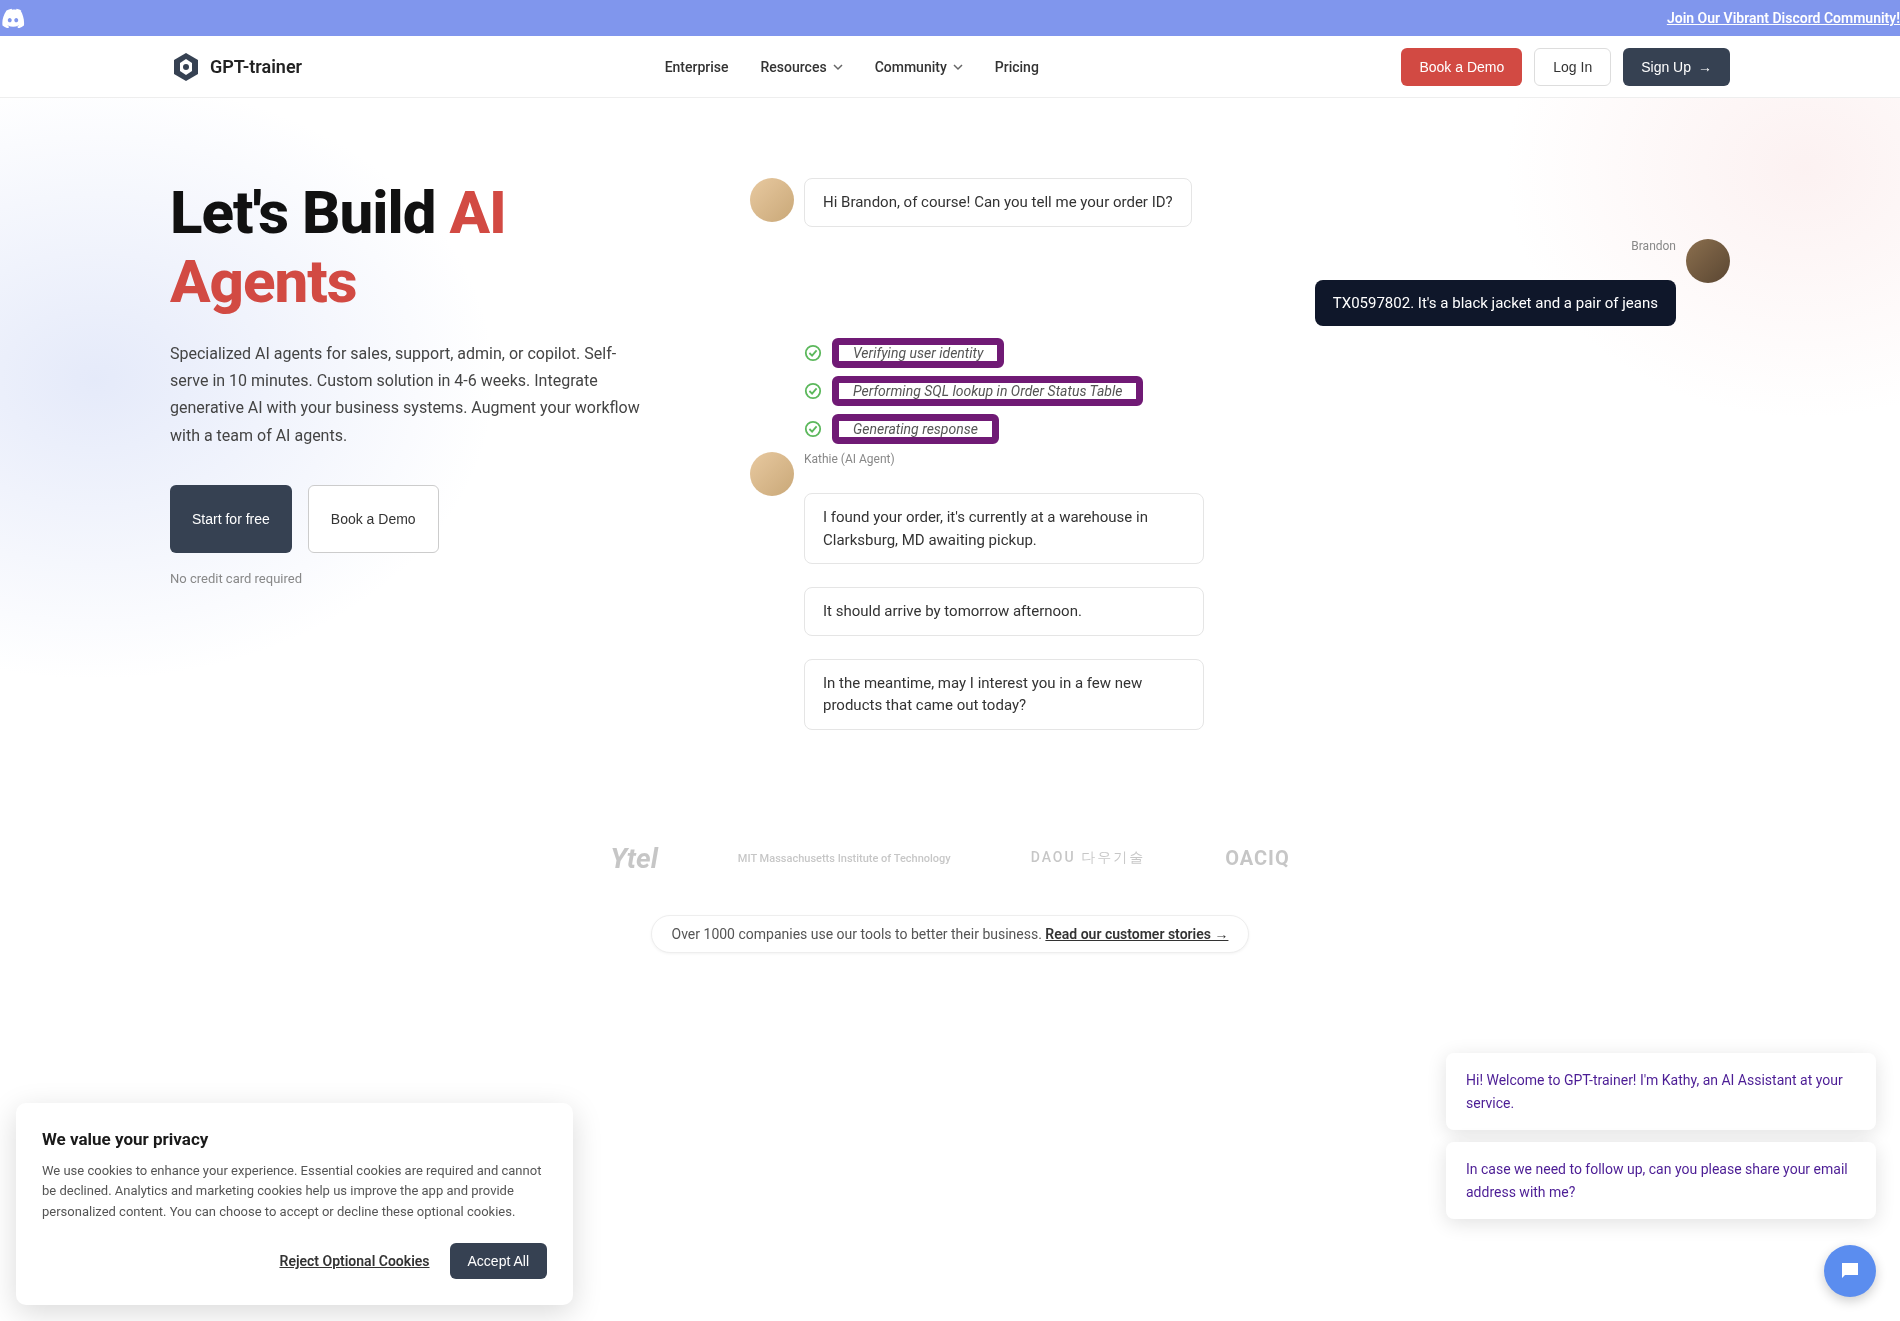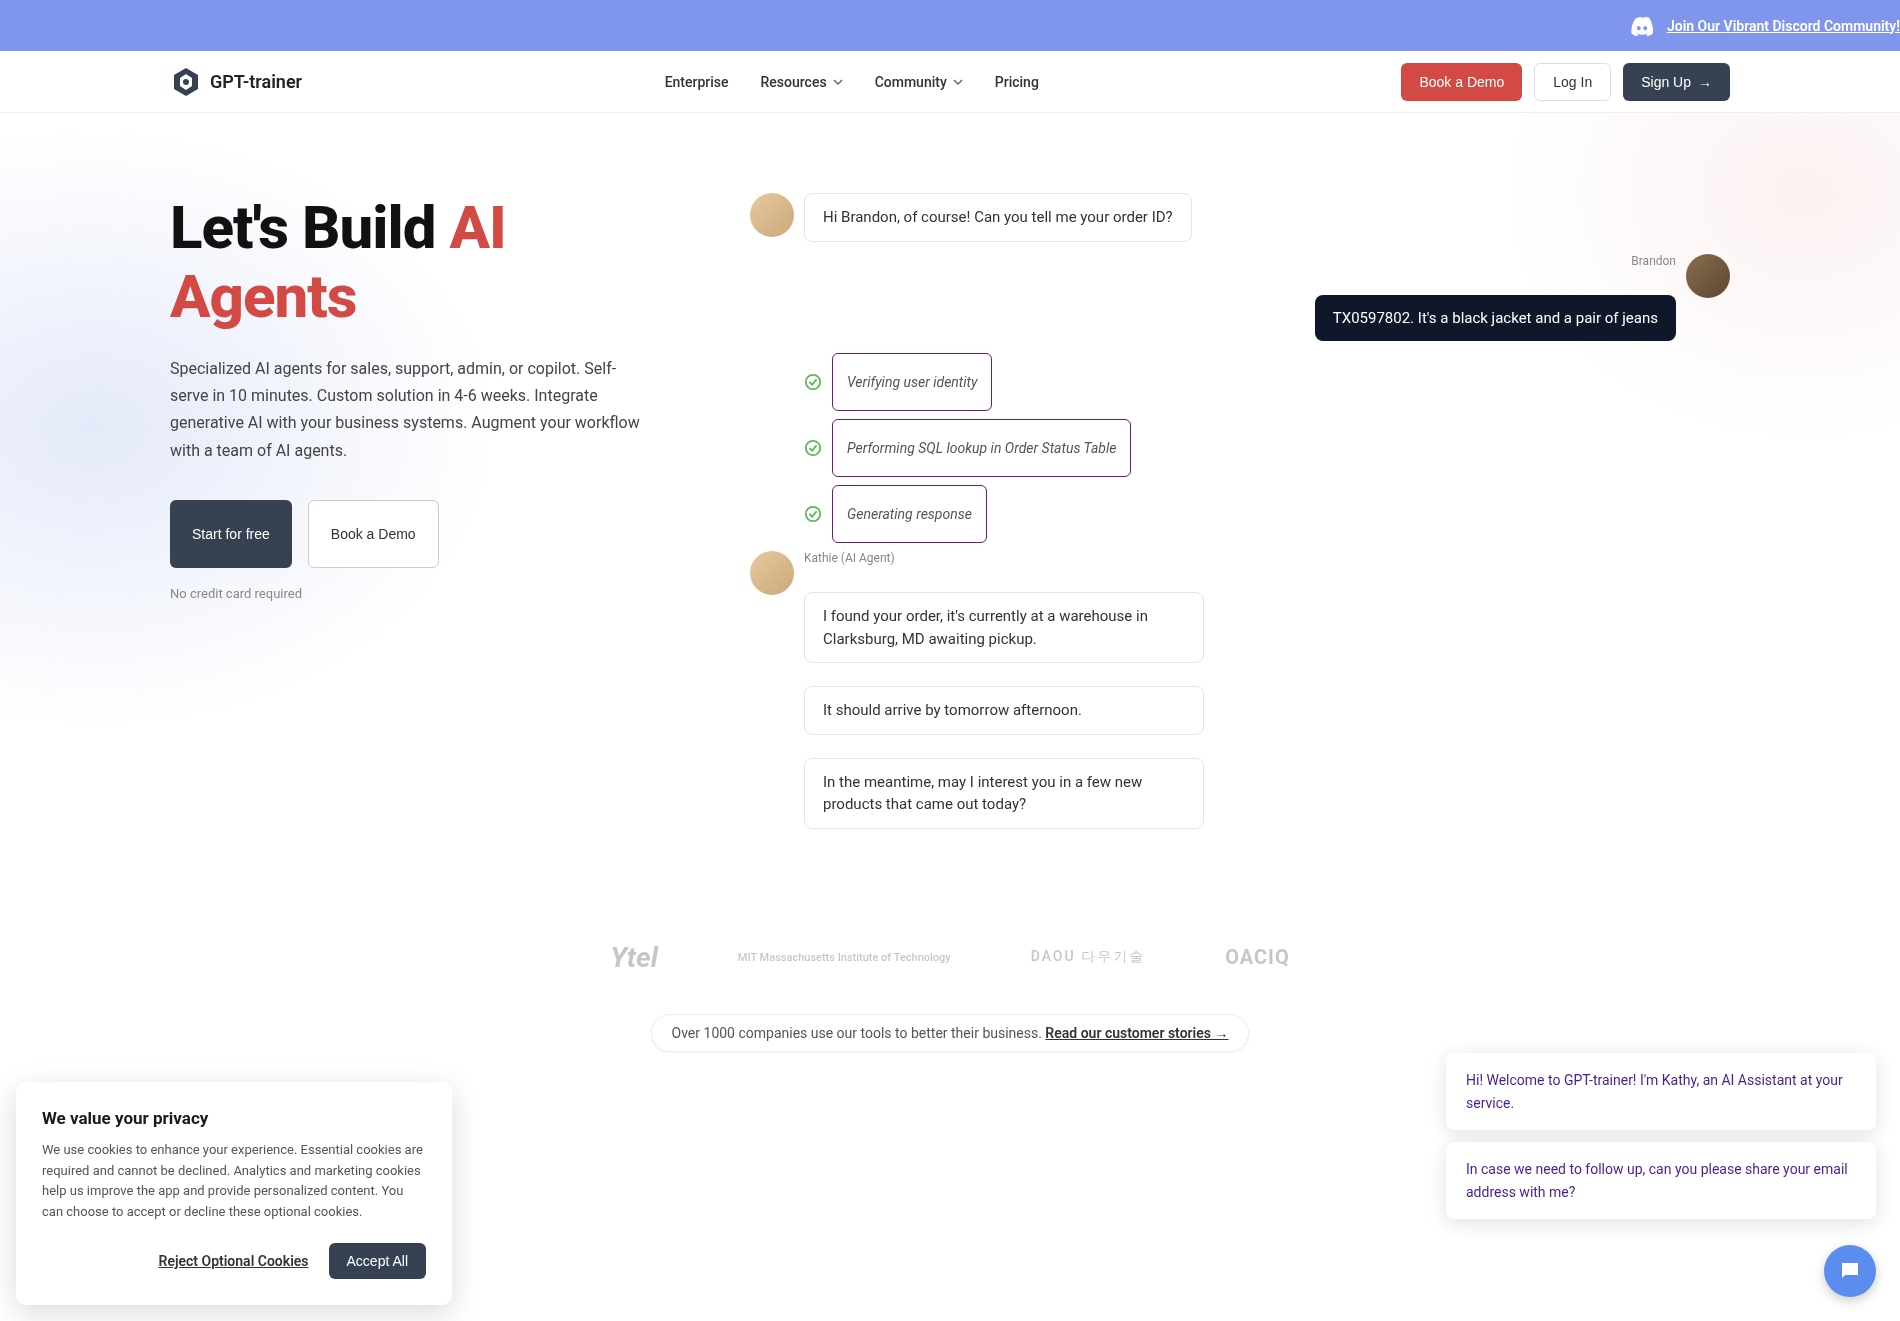--- a/index.html
+++ b/index.html
@@ -1,19 +1,19 @@
 <!DOCTYPE html>
 <html><head>
 <meta charset="utf-8">
 <style>
 * { margin: 0; padding: 0; box-sizing: border-box; }
 body { font-family: -apple-system, BlinkMacSystemFont, 'Segoe UI', Roboto, sans-serif; color: #1a1a1a; background: #fff; overflow-x: hidden; }
 
 
-.banner { background: #8096ed; color: #fff; display: flex; align-items: center; justify-content: flex-end; gap: 12px; height: 51px; text-decoration: underline; }
+.banner { background: #8096ed; color: #fff; display: flex; align-items: center; justify-content: space-between; gap: 12px; height: 36px; text-decoration: underline; }
 .banner a { color: #fff; font-weight: 600; font-size: 14px; text-decoration: underline; }
 .discord-icon { width: 26px; height: 20px; fill: #fff; }
 
 
 .header { display: flex; align-items: center; justify-content: space-between; padding: 0 170px; height: 62px; border-bottom: 1px solid #eee; }
 .logo { display: flex; align-items: center; gap: 8px; }
 .logo-mark { width: 32px; height: 32px; }
 .logo-text { font-size: 18px; font-weight: 600; color: #222; }
 .nav { display: flex; gap: 32px; }
 .nav-item { display: flex; align-items: center; gap: 6px; font-size: 14px; font-weight: 500; color: #333; cursor: pointer; }
@@ -41,33 +41,33 @@
 .chat-row { display: flex; gap: 10px; margin-bottom: 12px; align-items: flex-start; }
 .chat-row.right { justify-content: flex-end; }
 .avatar { width: 44px; height: 44px; border-radius: 50%; background: #d8b896; flex-shrink: 0; }
 .avatar.ai { background: linear-gradient(135deg, #e8c9a0, #c9a878); }
 .avatar.user { background: linear-gradient(135deg, #8b6f4e, #5a4632); }
 .chat-col { display: flex; flex-direction: column; gap: 23px; }
 .bubble { padding: 12px 18px; border-radius: 8px; font-size: 15px; line-height: 1.5; max-width: 400px; }
 .bubble.ai { background: #fff; border: 1px solid #e5e5e5; color: #333; }
 .bubble.user { background: #0f172a; color: #fff; }
 .sender-name { font-size: 12px; color: #888; text-align: right; margin-bottom: 4px; }
-.status-pill { display: inline-flex; align-items: center; gap: 8px; padding: 20px 14px; border: 1px solid #701a75; border-radius: 6px; font-size: 14px; font-style: italic; color: #555; background: #fff; }
+.status-pill { display: inline-flex; align-items: center; gap: 8px; padding: 0 14px; border: 7px solid #701a75; border-radius: 6px; font-size: 14px; font-style: italic; color: #555; background: #fff; }
 .check-icon { width: 18px; height: 18px; stroke: #5cb85c; stroke-width: 2; fill: none; }
 .status-row { display: flex; align-items: center; gap: 10px; margin-bottom: 8px; margin-left: 54px; }
 
 
 .logos { display: flex; justify-content: center; align-items: center; gap: 80px; padding: 40px 0 20px; color: #999; font-size: 13px; font-weight: 500; }
 .logo-item { opacity: 0.55; }
 .companies-note { text-align: center; margin: 20px auto 40px; }
 .companies-pill { display: inline-block; background: #fff; border: 1px solid #eee; border-radius: 999px; padding: 10px 20px; font-size: 14px; color: #555; box-shadow: 0 1px 3px rgba(0,0,0,0.05); }
 .companies-pill a { font-weight: 600; color: #333; text-decoration: underline; }
 
 
-.cookie-box { position: fixed; left: 16px; bottom: 16px; width: 436px; background: #fff; border-radius: 10px; box-shadow: 0 8px 30px rgba(0,0,0,0.15); padding: 26px; z-index: 100; }
+.cookie-box { position: fixed; left: 16px; bottom: 16px; width: 557px; background: #fff; border-radius: 10px; box-shadow: 0 8px 30px rgba(0,0,0,0.15); padding: 26px; z-index: 100; }
 .cookie-title { font-size: 17px; font-weight: 700; margin-bottom: 12px; }
 .cookie-text { font-size: 13px; line-height: 1.6; color: #555; margin-bottom: 20px; }
 .cookie-actions { display: flex; justify-content: flex-end; gap: 20px; align-items: center; }
 .cookie-reject { font-size: 14px; font-weight: 600; color: #333; text-decoration: underline; cursor: pointer; }
 .cookie-accept { background: #364152; color: #fff; padding: 10px 18px; border-radius: 6px; font-size: 14px; font-weight: 500; cursor: pointer; border: none; }
 
 
 .chat-widget { position: fixed; right: 24px; bottom: 90px; width: 430px; z-index: 90; }
 .chat-msg { background: #fff; border-radius: 8px; padding: 16px 20px; font-size: 14px; line-height: 1.6; color: #4c1d95; box-shadow: 0 4px 20px rgba(0,0,0,0.12); margin-bottom: 12px; }
 .chat-fab { position: fixed; right: 24px; bottom: 24px; width: 52px; height: 52px; border-radius: 50%; background: #5b8def; display: flex; align-items: center; justify-content: center; cursor: pointer; box-shadow: 0 4px 12px rgba(0,0,0,0.2); z-index: 95; }

